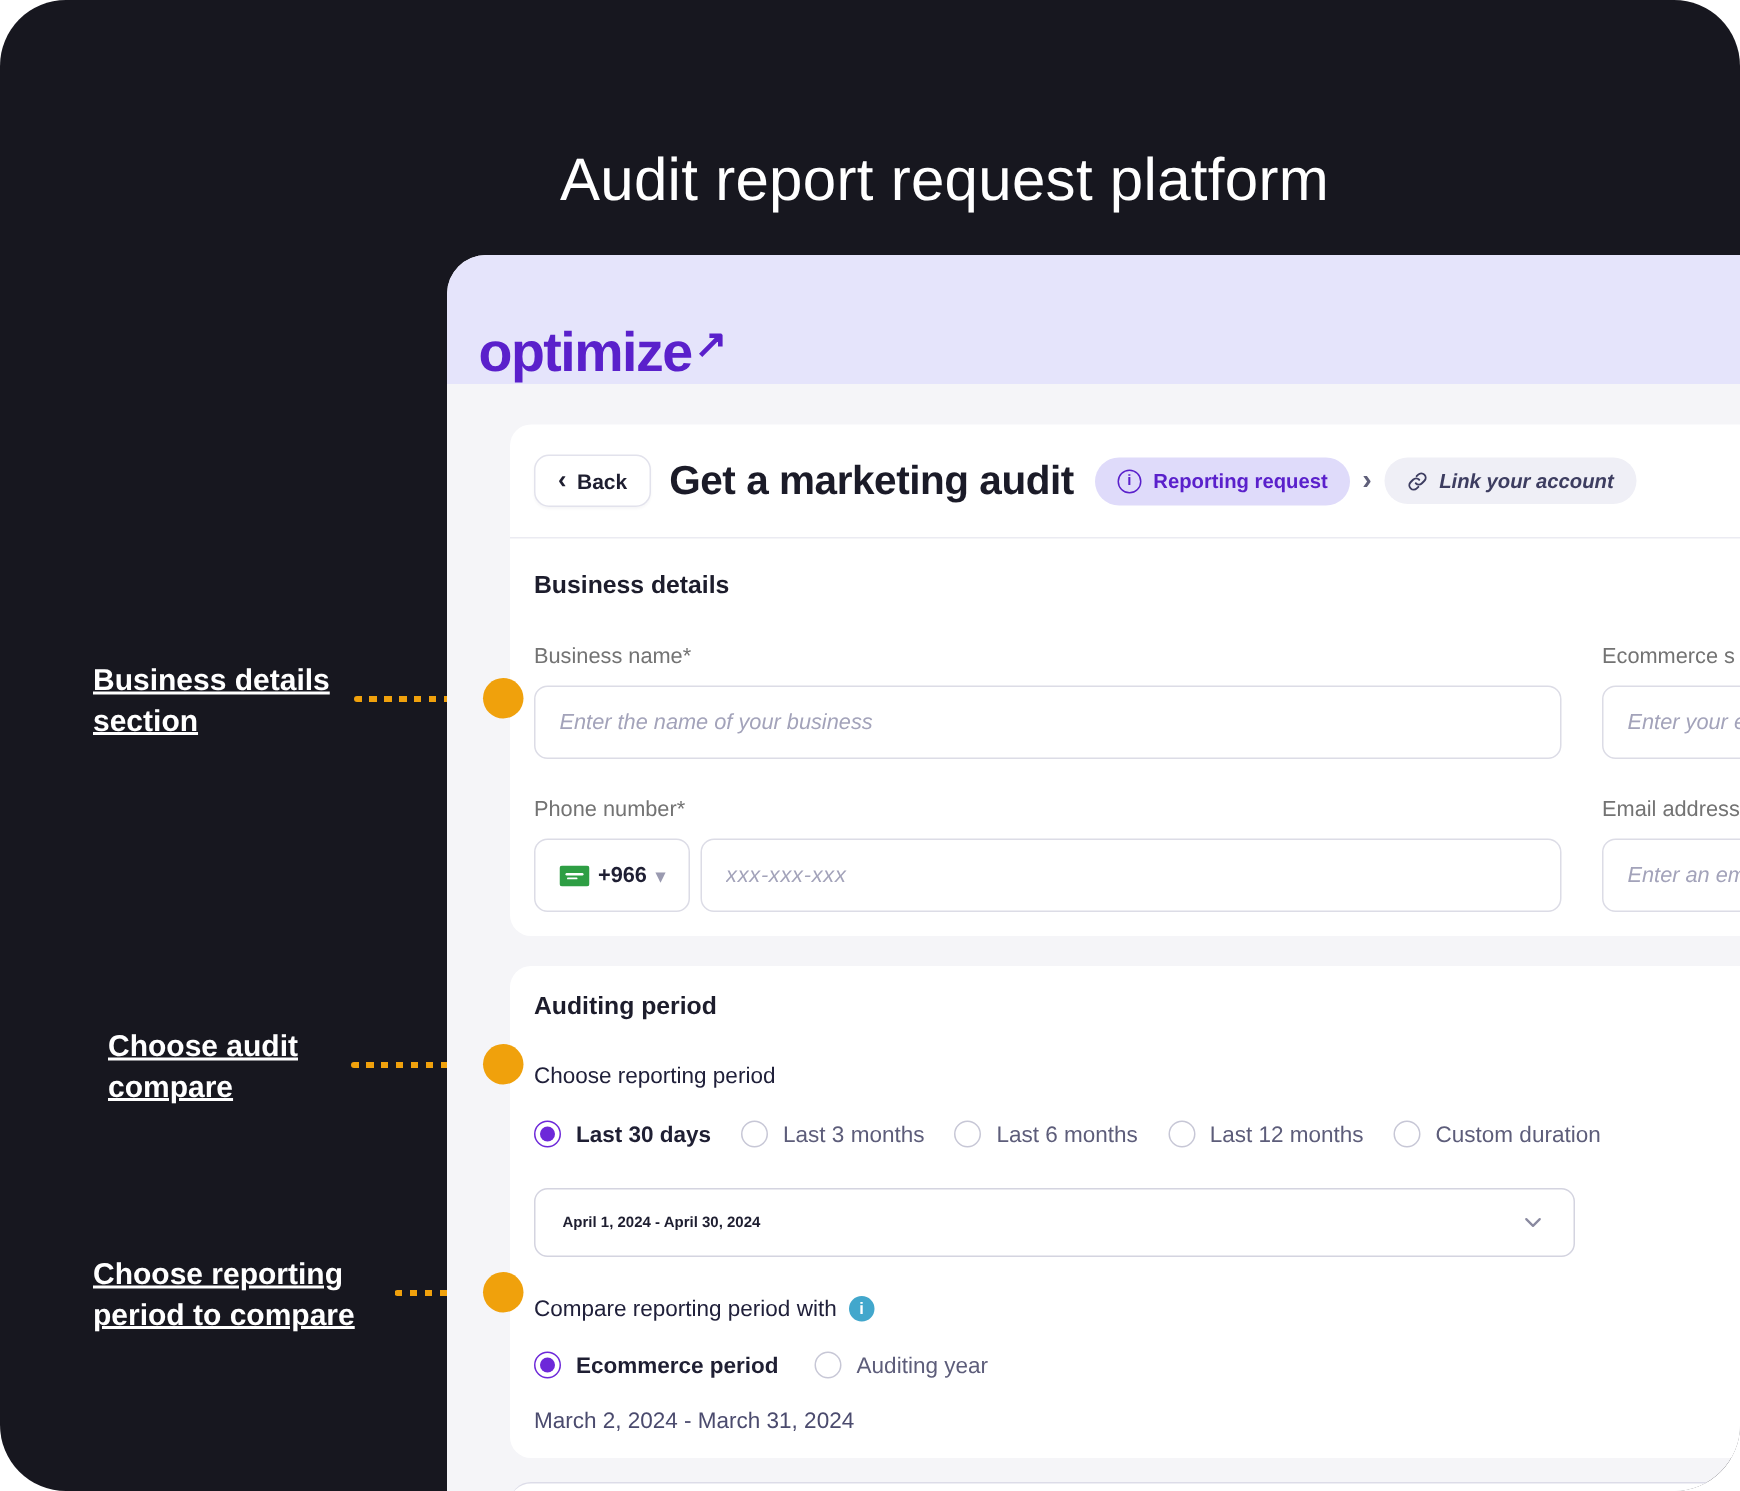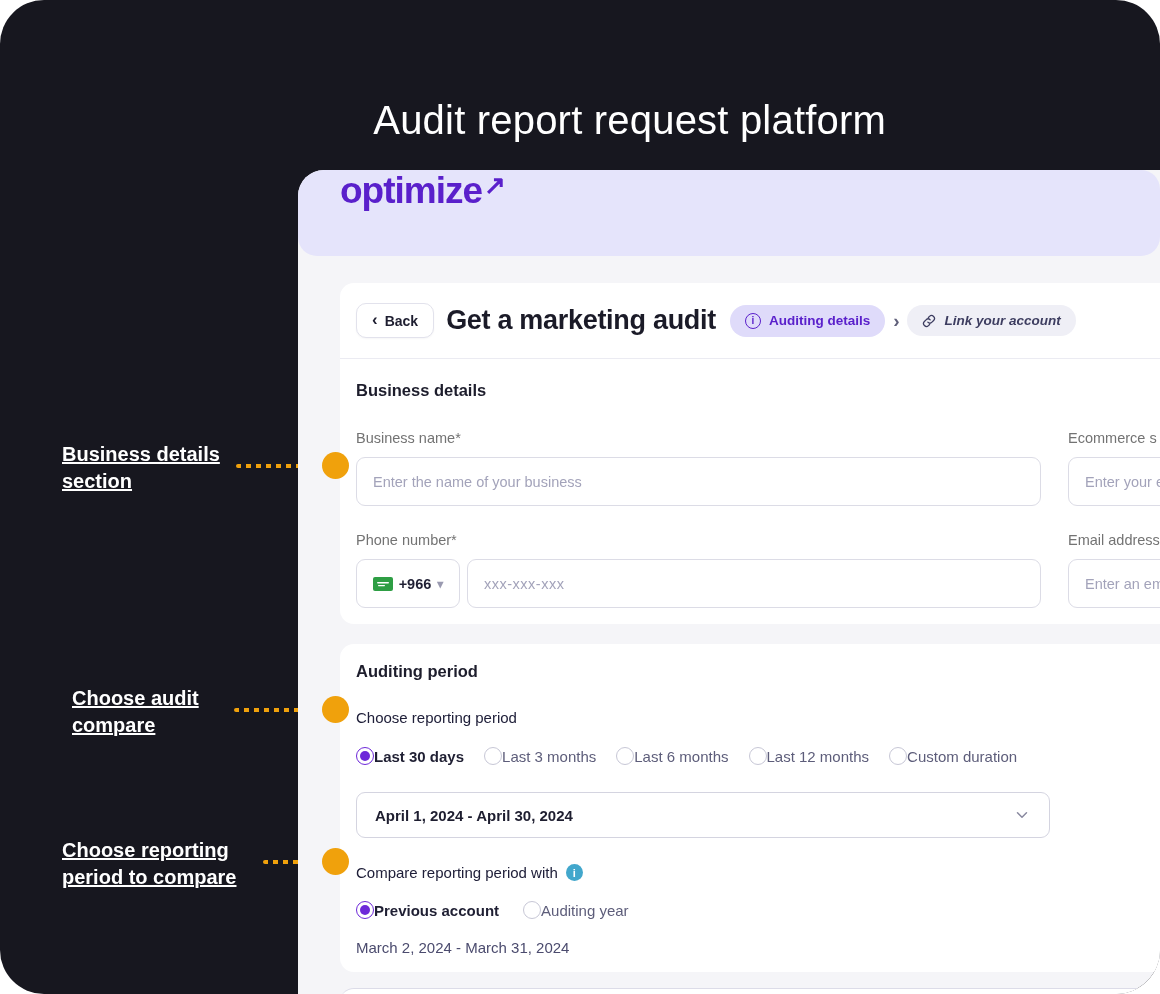--- a/index.html
+++ b/index.html
@@ -32,21 +32,21 @@
   .ann-dot.d1 { left: 322px; top: 452px; }
   .ann-dot.d2 { left: 322px; top: 696px; }
   .ann-dot.d3 { left: 322px; top: 848px; }
 
   
   .app {
     position: absolute; left: 298px; top: 170px; right: 0; bottom: 0;
     background: #f5f5f8; border-top-left-radius: 26px; overflow: hidden;
     display: flex; flex-direction: column;
   }
-  .app-header { flex: none; height: 86px; background: #e5e4fb; display: flex; align-items: flex-start; padding-left: 42px; border-radius: 19px; }
+  .app-header { flex: none; height: 86px; background: #e5e4fb; display: flex; align-items: flex-end; padding-left: 21px; }
   .logo { font-size: 37px; font-weight: 800; color: #5a20cb; letter-spacing: -1px; }
   .logo-arrow { display: inline-block; font-size: 26px; font-weight: 700; transform: translateY(-9px); margin-left: 2px; letter-spacing: 0; }
 
   .app-body { flex: 1; display: flex; flex-direction: column; padding: 27px 0 0 42px; overflow: hidden; }
   .card { background: #ffffff; border-radius: 14px; margin-right: -60px; flex: none; }
 
   
   .title-row { display: flex; align-items: center; padding: 20px 18px 20px 16px; }
   .back-btn {
     display: flex; align-items: center; gap: 7px; background: #ffffff;
@@ -69,49 +69,49 @@
   }
   .step-sep { color: #60607a; font-size: 19px; font-weight: 600; margin: 0 8px; }
   .divider { height: 1px; background: #ebebf2; }
 
   .section { padding: 22px 0 16px 16px; }
   .section-heading { font-size: 16.5px; font-weight: 700; color: #1d1d2c; }
   .grid { display: grid; grid-template-columns: 685px 400px; column-gap: 27px; row-gap: 26px; margin-top: 30px; }
   .field label { display: block; font-size: 14.5px; color: #737373; margin-bottom: 11px; }
   .field input {
     width: 100%; height: 49px; border: 1px solid #dcdce6; border-radius: 9px;
-    padding: 0 16px; font-family: inherit; font-size: 14.5px; color: #2a2a44; background: #fff; outline: none;
+    padding: 0 16px; font-family: inherit; font-size: 14.5px; color: #2a2a44; background: #fff; outline: none; font-style: italic;
   }
   .field input::placeholder { color: #a3a3ba; }
   .phone-row { display: flex; gap: 7px; }
   .country-select {
     flex: none; width: 104px; height: 49px; border: 1px solid #dcdce6; border-radius: 9px; background: #fff;
     display: flex; align-items: center; justify-content: center; gap: 6px;
     font-family: inherit; font-size: 14.5px; font-weight: 600; color: #1f1f33; cursor: pointer;
   }
   .caret { color: #9a9ab0; font-size: 12px; }
   .phone-row input { flex: 1; letter-spacing: 0.5px; }
 
   
   .card-audit { margin-top: 20px; padding: 18px 0 16px 16px; }
   .sub-label { font-size: 15px; color: #20203a; margin-top: 28px; }
   .radio-row { display: flex; align-items: center; gap: 20px; margin-top: 21px; }
-  .radio { display: inline-flex; align-items: center; cursor: pointer; }
+  .radio { display: inline-flex; align-items: center; gap: 10px; cursor: pointer; }
   .rb { width: 18px; height: 18px; border-radius: 50%; border: 1.5px solid #c7c7d6; background: #fff;
         display: inline-flex; align-items: center; justify-content: center; flex: none; }
   .rb-dot { display: none; width: 10px; height: 10px; border-radius: 50%; background: #6d28d9; }
   .radio.selected .rb { border-color: #6d28d9; }
   .radio.selected .rb-dot { display: block; }
   .rb-label { font-size: 15px; color: #5d5d7a; }
   .radio.selected .rb-label { color: #1f1f33; font-weight: 700; }
   .date-select {
     margin-top: 27px; width: 694px; height: 46px; background: #fff;
     border: 1px solid #d4d4e0; border-radius: 9px; padding: 0 18px;
     display: flex; align-items: center; justify-content: space-between;
-    font-family: inherit; font-size: 15px; font-weight: 600; color: #1e1e30; cursor: pointer;
+    font-family: inherit; font-size: 10px; font-weight: 600; color: #1e1e30; cursor: pointer;
   }
   .compare-label { display: flex; align-items: center; gap: 8px; margin-top: 26px; font-size: 15px; color: #20203a; }
   .info-filled {
     width: 17px; height: 17px; border-radius: 50%; background: #42a7cc; color: #fff;
     display: inline-flex; align-items: center; justify-content: center;
     font-size: 11px; font-weight: 700; font-style: normal; cursor: pointer;
   }
   .compare-radios { gap: 24px; margin-top: 20px; }
   .range-text { margin-top: 20px; font-size: 15px; color: #4b4b6e; }
 
@@ -150,21 +150,21 @@
 
         <section class="card">
           <div class="title-row">
             <button class="back-btn">
               <span class="back-chev">‹</span>
               <span>Back</span>
             </button>
             <h2 class="main-title">Get a marketing audit</h2>
             <button class="chip chip-active">
               <span class="info-outline">i</span>
-              <span>Auditing details</span>
+              <span>Reporting request</span>
             </button>
             <span class="step-sep">›</span>
             <button class="chip chip-muted">
               <svg class="link-icon" viewBox="0 0 24 24" width="14" height="14" fill="none" stroke="currentColor" stroke-width="2.2" stroke-linecap="round" stroke-linejoin="round">
                 <path d="M10 14a5 5 0 0 0 7.07 0l2.83-2.83a5 5 0 0 0-7.07-7.07L11 5.93"></path>
                 <path d="M14 10a5 5 0 0 0-7.07 0l-2.83 2.83a5 5 0 0 0 7.07 7.07L13 18.07"></path>
               </svg>
               <span>Link your account</span>
             </button>
           </div>
@@ -244,21 +244,21 @@
           <p class="compare-label">
             <span>Compare reporting period with</span>
             <span class="info-filled">i</span>
           </p>
 
           <div class="radio-row compare-radios">
             <label class="radio selected">
               <span class="rb">
                   <span class="rb-dot"></span>
                 </span>
-              <span class="rb-label">Previous account</span>
+              <span class="rb-label">Ecommerce period</span>
             </label>
             <label class="radio">
               <span class="rb"></span>
               <span class="rb-label">Auditing year</span>
             </label>
           </div>
 
           <p class="range-text">March 2, 2024 - March 31, 2024</p>
         </section>
 

